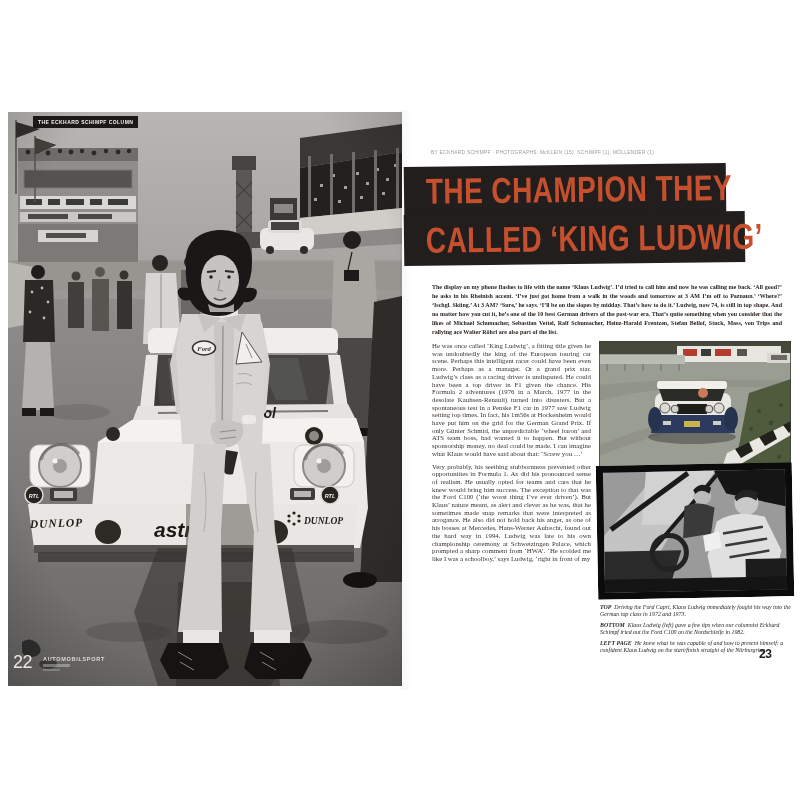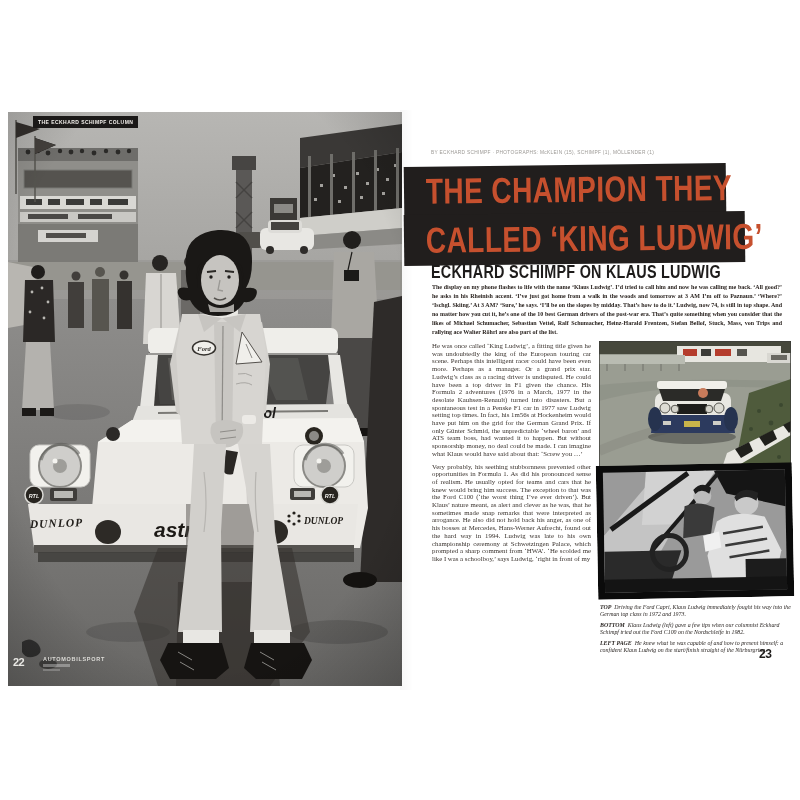--- a/index.html
+++ b/index.html
@@ -4,21 +4,21 @@
 <style>
   html,body{margin:0;padding:0;background:#ffffff;}
   #stage{position:relative;width:800px;height:800px;background:#ffffff;overflow:hidden;
          font-family:"Liberation Sans",sans-serif;}
   .abs{position:absolute;}
   
   #left-photo{left:8px;top:112px;width:394px;height:574px;}
   #column-tag{left:33px;top:116px;background:#1b1918;color:#f3f0ec;
       font-size:5px;font-weight:bold;letter-spacing:.45px;padding:3px 5px;white-space:nowrap;}
   #footer-left{left:13px;top:652px;color:#e9e8e4;}
-  #footer-left .pagenum{font-size:11px;font-weight:bold;letter-spacing:-.5px;}
+  #footer-left .pagenum{font-size:18px;font-weight:normal;letter-spacing:-.5px;}
   #footer-brand{left:43px;top:656px;color:#dddcd8;font-size:5.5px;font-weight:bold;letter-spacing:.7px;}
   #footer-sub1{left:43px;top:664px;width:27px;height:3px;background:rgba(255,255,255,.32);}
   #footer-sub2{left:43px;top:669px;width:17px;height:2px;background:rgba(255,255,255,.22);}
   
   #byline{left:431px;top:150px;color:#9b9894;font-size:4.8px;letter-spacing:.32px;white-space:nowrap;}
   .hbar{background:#211e1d;transform:rotate(-.7deg);}
   #hbar1{left:404px;top:165px;width:322px;height:49px;}
   #hbar2{left:404px;top:213px;width:341px;height:51px;}
   .hl{display:inline-block;transform:scaleX(.78);transform-origin:0 50%;
       color:#c6502e;font-weight:bold;font-size:36px;letter-spacing:.5px;white-space:nowrap;
@@ -355,23 +355,20 @@
 
   <div class="abs" id="byline">BY ECKHARD SCHIMPF  ·  PHOTOGRAPHS: McKLEIN (15), SCHIMPF (1), MÖLLENDER (1)</div>
 
   <div class="abs hbar" id="hbar1">
     <span class="hl">THE CHAMPION THEY</span>
   </div>
   <div class="abs hbar" id="hbar2">
     <span class="hl">CALLED ‘KING LUDWIG’</span>
   </div>
 
-  <div class="abs" id="subhead">
-    <span>ECKHARD SCHIMPF ON KLAUS LUDWIG</span>
-  </div>
 
   <div class="abs" id="intro">The display on my phone flashes to life with the name ‘Klaus Ludwig’. I’d tried to call him and now he was calling me back. ‘All good?’ he asks in his Rheinish accent. ‘I’ve just got home from a walk in the woods and tomorrow at 3 AM I’m off to Paznaun.’ ‘Where?’ ‘Ischgl. Skiing.’ At 3 AM? ‘Sure,’ he says. ‘I’ll be on the slopes by midday. That’s how to do it.’ Ludwig, now 74, is still in top shape. And no matter how you cut it, he’s one of the 10 best German drivers of the post-war era. That’s quite something when you consider that the likes of Michael Schumacher, Sebastian Vettel, Ralf Schumacher, Heinz-Harald Frentzen, Stefan Bellof, Stuck, Mass, von Trips and rallying ace Walter Röhrl are also part of the list.</div>
 
   <div class="abs" id="bodycol">
     <p>He was once called ‘King Ludwig’, a fitting title given he was undoubtedly the king of the European touring car scene. Perhaps this intelligent racer could have been even more. Perhaps as a manager. Or a grand prix star. Ludwig’s class as a racing driver is undisputed. He could have been a top driver in F1 given the chance. His Formula 2 adventures (1976 in a March, 1977 in the desolate Kauhsen-Renault) turned into disasters. But a spontaneous test in a Penske F1 car in 1977 saw Ludwig setting top times. In fact, his 1m56s at Hockenheim would have put him on the grid for the German Grand Prix. If only Günter Schmid, the unpredictable ‘wheel baron’ and ATS team boss, had wanted it to happen. But without sponsorship money, no deal could be made. I can imagine what Klaus would have said about that: ‘Screw you …’</p>
     <p>Very probably, his seething stubbornness prevented other opportunities in Formula 1. As did his pronounced sense of realism. He usually opted for teams and cars that he knew would bring him success. The exception to that was the Ford C100 (‘the worst thing I’ve ever driven’). But Klaus’ nature meant, as alert and clever as he was, that he sometimes made snap remarks that were interpreted as arrogance. He also did not hold back his anger, as one of his bosses at Mercedes, Hans-Werner Aufrecht, found out the hard way in 1994. Ludwig was late to his own championship ceremony at Schwetzingen Palace, which prompted a sharp comment from ‘HWA’. ‘He scolded me like I was a schoolboy,’ says Ludwig, ‘right in front of my</p>
   </div>
 
   <div class="abs" id="photo-top">
     <svg viewBox="0 0 192 136" width="192" height="136">

